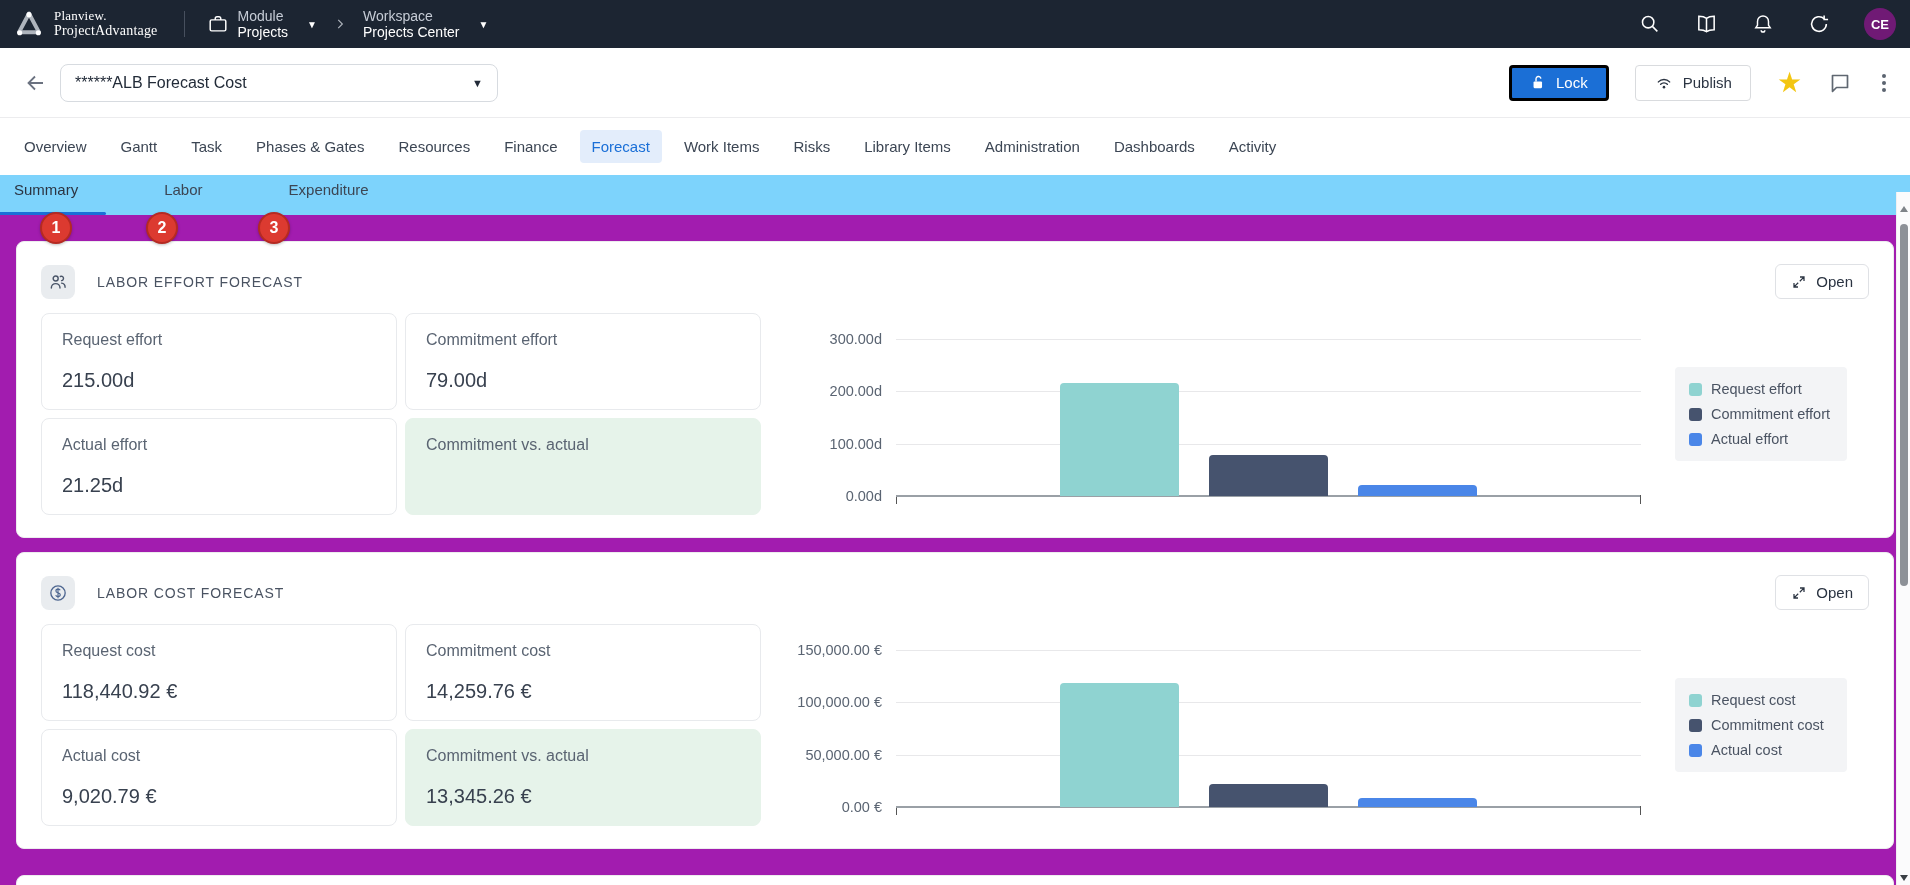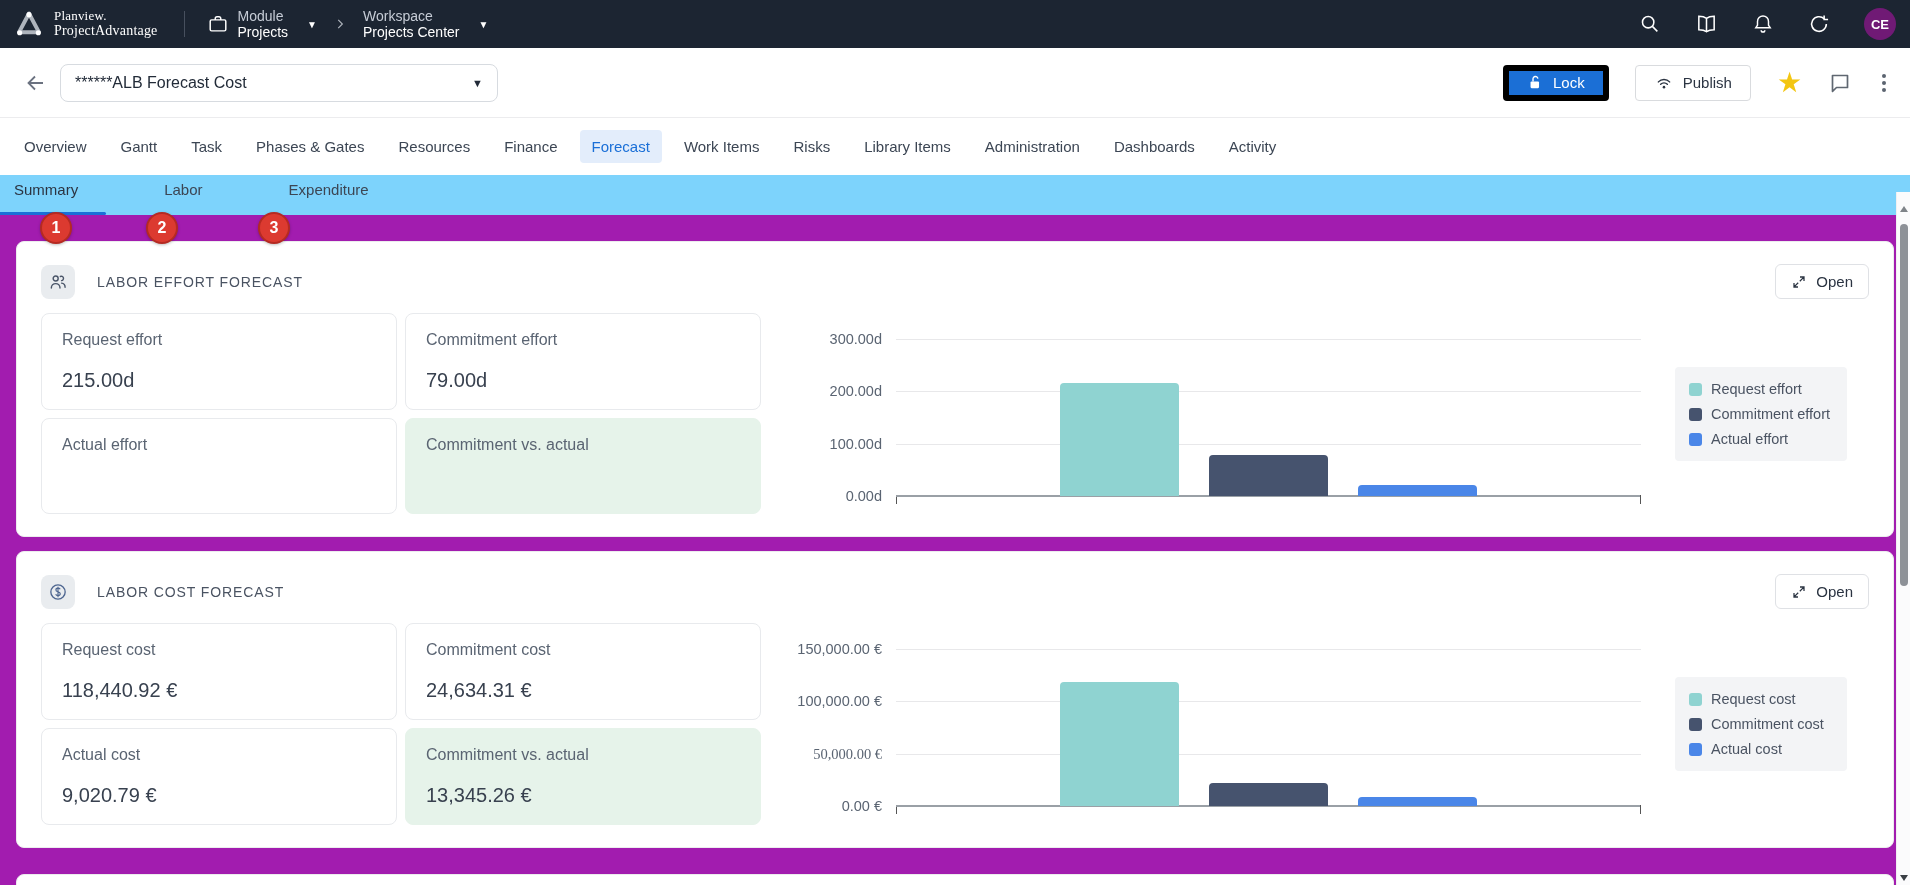--- a/index.html
+++ b/index.html
@@ -26,21 +26,21 @@
   
   .toolbar { height:70px; background:#fff; display:flex; align-items:center; padding:0 20px;
     border-bottom:1px solid #ececee; }
   .back-btn { margin:0 12px 0 4px; display:flex; }
   .title-dd { width:438px; height:38px; border:1px solid #d7dbe0; border-radius:8px;
     display:flex; align-items:center; padding:0 14px; font-size:16px; color:#222b38; cursor:pointer; }
   .title-dd .dd-caret { margin-left:auto; font-size:11px; color:#222b38; }
   .toolbar-right { margin-left:auto; display:flex; align-items:center; gap:26px; }
   .btn { height:36px; border-radius:4px; display:flex; align-items:center; gap:9px;
     font-size:15px; padding:0 18px; cursor:pointer; }
-  .btn-lock { background:#1b6fd6; color:#fff; border:6px solid #000000; }
+  .btn-lock { background:#1b6fd6; color:#fff; border:3px solid #000000; }
   .btn-publish { background:#fff; color:#2b3442; border:1px solid #d9dbde; }
   .star-icon { font-size:28px; color:#f3c613; line-height:1; cursor:pointer; }
   .kebab { display:flex; flex-direction:column; gap:3px; cursor:pointer; padding:4px; }
   .kebab i { width:4px; height:4px; border-radius:50%; background:#5b6470; }
 
   
   .tabs { height:57px; background:#fff; display:flex; align-items:center; gap:10px; padding:0 12px; }
   .tab { font-size:15px; color:#3c4654; padding:8px 12px; border-radius:4px; cursor:pointer; white-space:nowrap; }
   .tab.active { background:#e3edfb; color:#1a6fd7; }
 
@@ -264,20 +264,21 @@
         <div class="card">
           <div class="card-label">Request effort</div>
           <div class="card-value">215.00d</div>
         </div>
         <div class="card">
           <div class="card-label">Commitment effort</div>
           <div class="card-value">79.00d</div>
         </div>
         <div class="card">
           <div class="card-label">Actual effort</div>
+          <div class="card-value">21.25d</div>
         </div>
         <div class="card green">
           <div class="card-label">Commitment vs. actual</div>
         </div>
       </div>
 
       <div class="chart">
         <div class="plot">
             <div class="gridline" style="top: calc(0% + 0px);"></div>
             <div class="ytick" style="top: 0%;">300.00d</div>
@@ -327,40 +328,40 @@
     </div>
 
     <div class="body-row">
       <div class="cards">
         <div class="card">
           <div class="card-label">Request cost</div>
           <div class="card-value">118,440.92 €</div>
         </div>
         <div class="card">
           <div class="card-label">Commitment cost</div>
-          <div class="card-value">24,634.31 €</div>
+          <div class="card-value">14,259.76 €</div>
         </div>
         <div class="card">
           <div class="card-label">Actual cost</div>
           <div class="card-value">9,020.79 €</div>
         </div>
         <div class="card green">
           <div class="card-label">Commitment vs. actual</div>
           <div class="card-value">13,345.26 €</div>
         </div>
       </div>
 
       <div class="chart">
         <div class="plot">
             <div class="gridline" style="top: calc(0% + 0px);"></div>
             <div class="ytick" style="top: 0%;">150,000.00 €</div>
             <div class="gridline" style="top: calc(33.3333% + 0px);"></div>
             <div class="ytick" style="top: 33.3333%;">100,000.00 €</div>
             <div class="gridline" style="top: calc(66.6667% + 0px);"></div>
-            <div class="ytick" style="top: 66.6667%; font-family: Liberation Serif, serif;">50,000.00 €</div>
+            <div class="ytick" style="top: 66.6667%;">50,000.00 €</div>
             <div class="gridline axis-line" style="top: calc(100% - 1px);"></div>
             <div class="ytick" style="top: 100%;">0.00 €</div>
             <div class="bar" style="left: 22%; width: 16%; height: 78.9606%; background: rgb(143, 211, 209);"></div>
             <div class="bar" style="left: 42%; width: 16%; height: 14.9107%; background: rgb(70, 83, 110);"></div>
             <div class="bar" style="left: 62%; width: 16%; height: 6.01386%; background: rgb(74, 134, 232);"></div>
           </div>
         <div class="legend">
             <div class="legend-row">
               <span class="chip" style="background: rgb(143, 211, 209);"></span>
               <span>Request cost</span>

